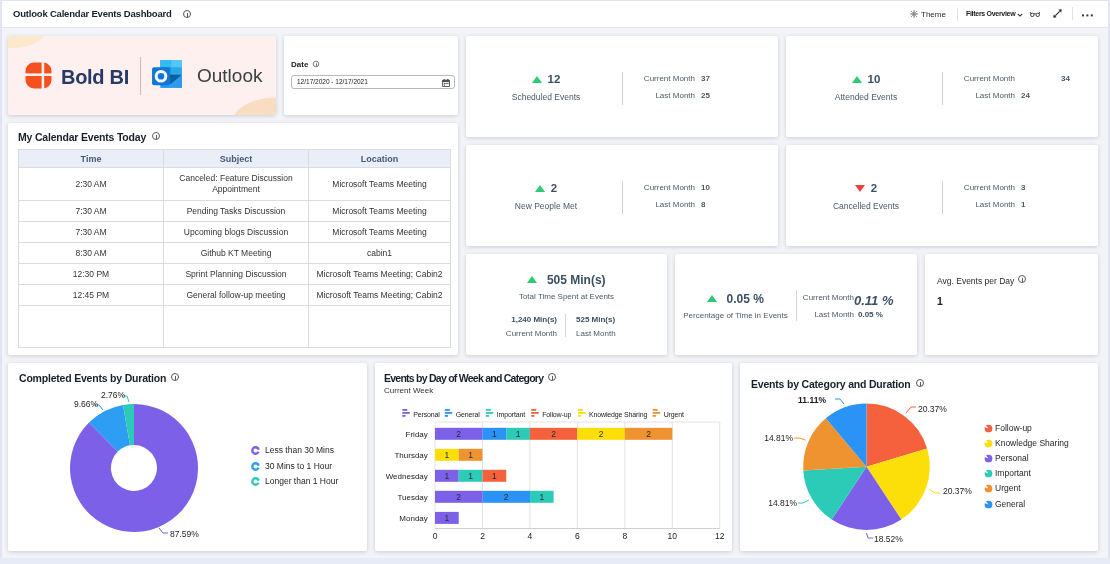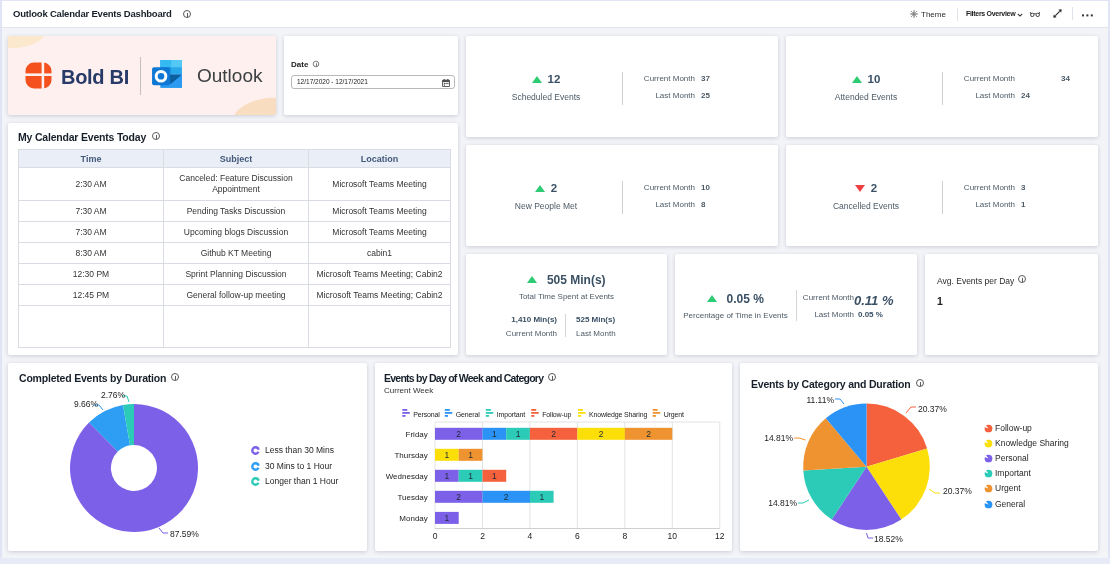--- a/index.html
+++ b/index.html
@@ -143,21 +143,21 @@
       <b class="kpi-row" style="left:235px;top:38px;">3</b>
     <div class="kpi-row" style="right:83px;top:55px;">Last Month</div>
       <b class="kpi-row" style="left:235px;top:55px;">1</b>
   </div>
 
   <div class="card" style="left:466px;top:254px;width:201px;height:101px;">
     <div style="position:absolute;left:0;top:16px;width:201px;text-align:center;"><span class="tri-up" style="vertical-align:1px;"></span>
       <span style="font-size:12px;font-weight:bold;color:#3a5064;margin-left:5px;">505 Min(s)</span>
       <div style="font-size:8px;color:#4c5a66;margin-top:4px;">Total Time Spent at Events</div></div>
     <div style="position:absolute;left:99px;top:60px;width:1px;height:23px;background:#d4d7da;"></div>
-    <div style="position:absolute;right:110px;top:61px;font-size:8px;font-weight:bold;color:#3a5064;white-space:nowrap;">1,410 Min(s)</div>
+    <div style="position:absolute;right:110px;top:61px;font-size:8px;font-weight:bold;color:#3a5064;white-space:nowrap;">1,240 Min(s)</div>
     <div style="position:absolute;right:110px;top:75px;font-size:8px;color:#4c5a66;white-space:nowrap;">Current Month</div>
     <div style="position:absolute;left:110px;top:61px;font-size:8px;font-weight:bold;color:#3a5064;white-space:nowrap;">525 Min(s)</div>
     <div style="position:absolute;left:110px;top:75px;font-size:8px;color:#4c5a66;white-space:nowrap;">Last Month</div>
   </div>
   <div class="card" style="left:675px;top:254px;width:242px;height:101px;">
     <div style="position:absolute;left:0;top:35px;width:121px;text-align:center;"><span class="tri-up" style="vertical-align:1px;"></span>
       <span style="font-size:12px;font-weight:bold;color:#3a5064;margin-left:5px;">0.05 %</span>
       <div style="font-size:8px;color:#4c5a66;margin-top:4px;white-space:nowrap;">Percentage of Time in Events</div></div>
     <div style="position:absolute;left:121px;top:36px;width:1px;height:31px;background:#d4d7da;"></div>
     <div style="position:absolute;right:63px;top:39px;font-size:8px;color:#4c5a66;">Current Month</div>
@@ -360,21 +360,21 @@
       <polyline points="126.5,170 128,175 133,175" fill="none" stroke="#7d60e8" stroke-width="1"></polyline>
       <polyline points="69,137 63,140 58,140" fill="none" stroke="#2bcbb8" stroke-width="1"></polyline>
       <polyline points="65.5,77 59,75 54,75" fill="none" stroke="#ef9330" stroke-width="1"></polyline>
       <polyline points="104,41 100,36 95,36" fill="none" stroke="#2b93f5" stroke-width="1"></polyline>
     </svg>
     <div class="pct-lab" style="left:178px;top:41px;">20.37%</div>
     <div class="pct-lab" style="left:203px;top:123px;">20.37%</div>
     <div class="pct-lab" style="left:134px;top:171px;">18.52%</div>
     <div class="pct-lab" style="right:301px;top:135px;">14.81%</div>
     <div class="pct-lab" style="right:305px;top:70px;">14.81%</div>
-    <div class="pct-lab" style="right:264px;top:32px;">11.11%</div>
+    <div class="pct-lab" style="right:272px;top:32px;font-weight:bold;">11.11%</div>
     <svg style="position:absolute;left:244px;top:60.5px;" width="9" height="9" viewBox="0 0 10 10">
         <circle cx="5" cy="5" r="4.3" fill="#f4613c"></circle>
         <path d="M5,5 L0.2,3.2 L1.8,0.8 Z" fill="#fff"></path>
       </svg>
       <div class="leg" style="left:255px;top:59.5px;">Follow-up</div>
       <svg style="position:absolute;left:244px;top:75.7px;" width="9" height="9" viewBox="0 0 10 10">
         <circle cx="5" cy="5" r="4.3" fill="#fcdf08"></circle>
         <path d="M5,5 L0.2,3.2 L1.8,0.8 Z" fill="#fff"></path>
       </svg>
       <div class="leg" style="left:255px;top:74.7px;">Knowledge Sharing</div>

